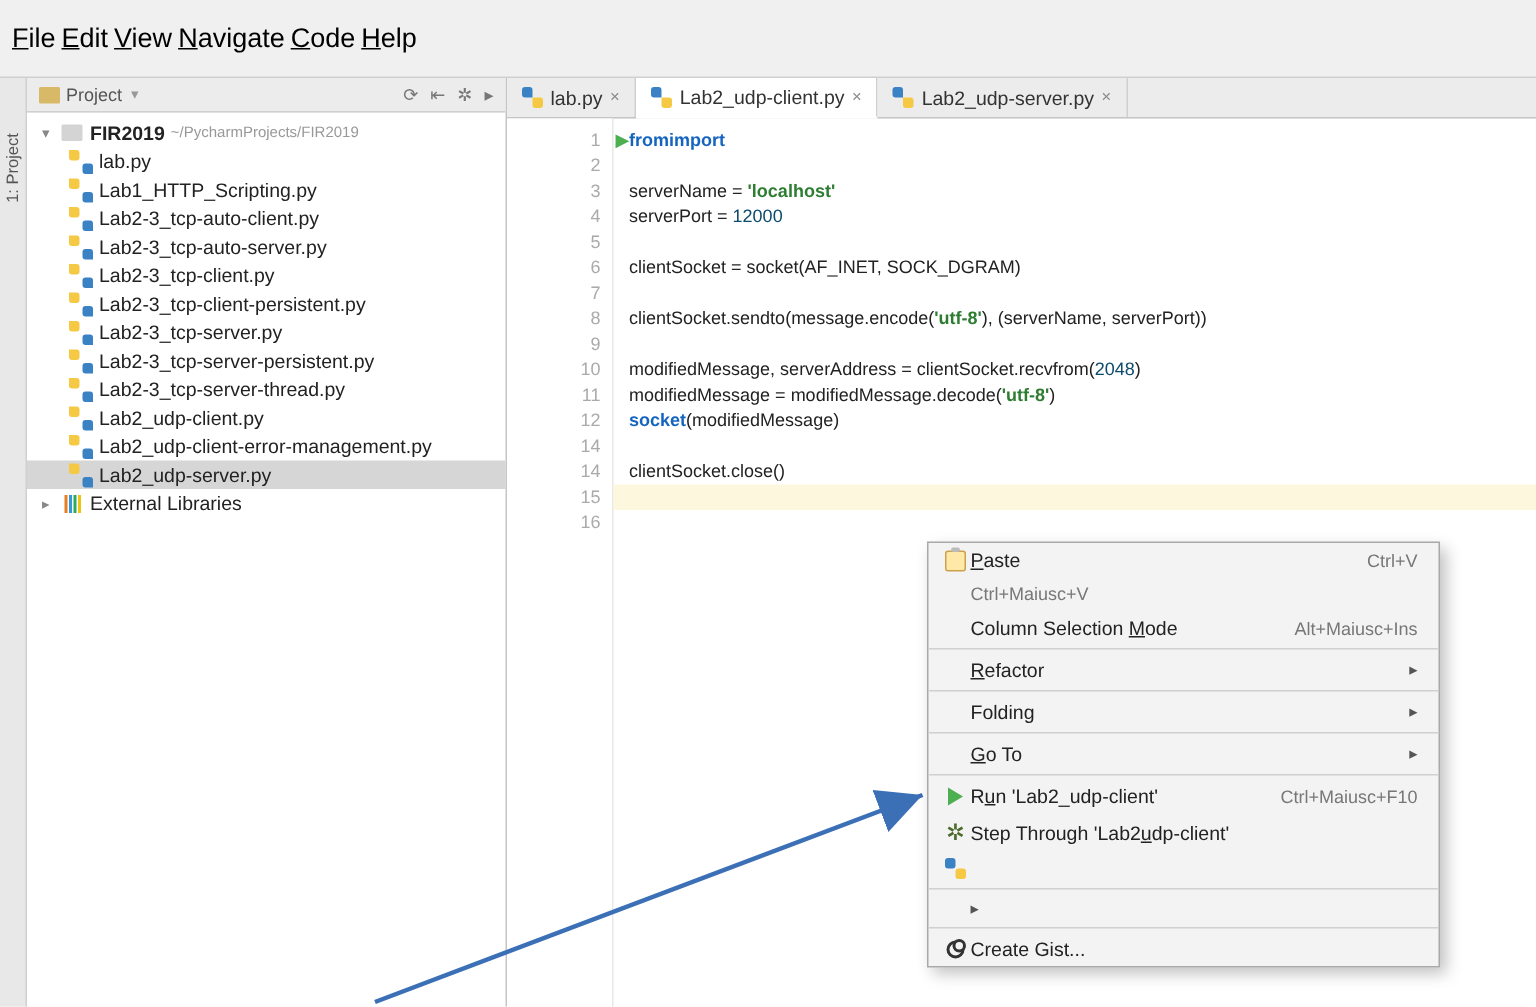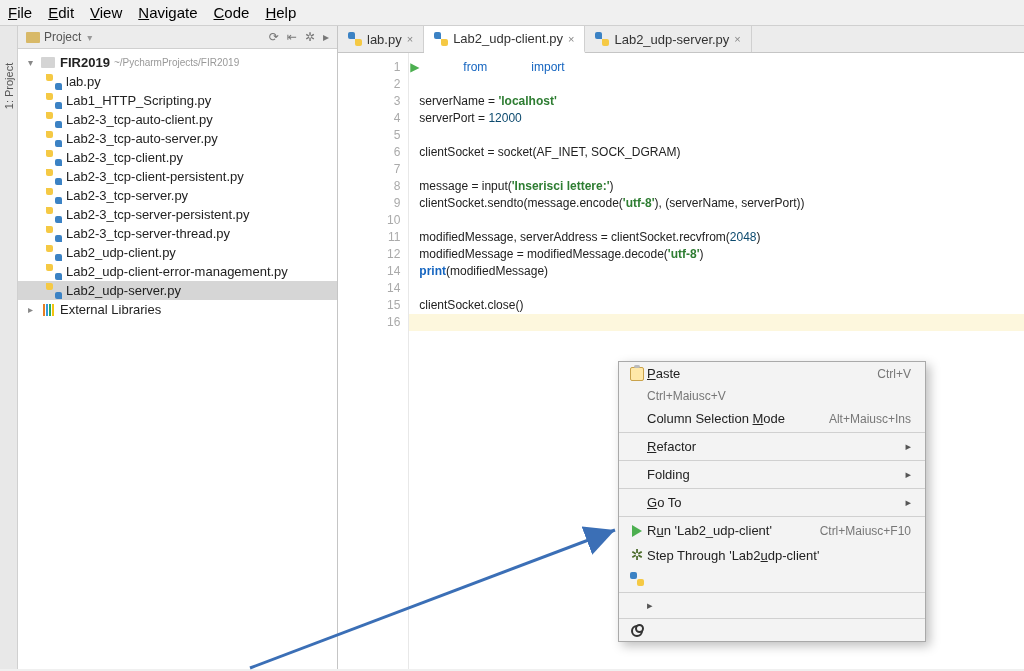--- a/index.html
+++ b/index.html
@@ -1,18 +1,18 @@
 <!DOCTYPE html>
 <html><head>
 <meta charset="utf-8">
 <style>
 * { margin: 0; padding: 0; box-sizing: border-box; font-family: "Segoe UI", Tahoma, sans-serif; }
 body { background: #f0f0f0; width: 1024px; height: 671px; overflow: hidden; position: relative; }
 
-.menubar { background: #f0f0f0; border-bottom: 1px solid #d0d0d0; padding: 4px 8px; display: flex; gap: 16px; font-size: 15px; }
+.menubar { background: #f0f0f0; border-bottom: 1px solid #d0d0d0; padding: 15px 8px; display: flex; gap: 4px; font-size: 18px; }
 .menubar span { cursor: default; }
 .menubar span u { text-decoration: underline; }
 
 .main { display: flex; height: calc(100% - 28px); }
 
 .side-rail { width: 18px; background: #e8e8e8; border-right: 1px solid #d0d0d0; position: relative; }
 .side-rail-label { transform: rotate(-90deg); transform-origin: center; position: absolute; top: 54px; left: -14px; font-size: 11px; color: #555; white-space: nowrap; }
 
 .project-panel { width: 320px; background: #fff; border-right: 1px solid #c5c5c5; }
 .project-header { background: #ececec; border-bottom: 1px solid #d0d0d0; padding: 4px 8px; display: flex; align-items: center; font-size: 12px; color: #555; }
@@ -39,26 +39,26 @@
 .tab .ico-py-s { width: 14px; height: 14px; position: relative; }
 .tab .ico-py-s::before { content: ""; position: absolute; width: 7px; height: 7px; background: #3b82c4; border-radius: 2px 2px 0 2px; top: 0; left: 0; }
 .tab .ico-py-s::after  { content: ""; position: absolute; width: 7px; height: 7px; background: #f5c944; border-radius: 0 2px 2px 2px; bottom: 0; right: 0; }
 .tab .close { color: #888; font-size: 11px; }
 
 .code-wrap { display: flex; flex: 1; }
 .gutter { background: #fff; border-right: 1px solid #e8e8e8; padding: 6px 8px 6px 12px; font-family: "Consolas", monospace; font-size: 12px; color: #aaa; text-align: right; }
 .gutter .run-mark { color: #4caf50; position: absolute; margin-left: 10px; }
 .code { padding: 6px 10px; font-family: "Consolas", monospace; font-size: 12px; line-height: 17px; color: #222; flex: 1; }
 .code .hl-row { background: #fdf7dd; margin: 0 -10px; padding: 0 10px; min-height: 17px; }
-.kw { color: #1565c0; font-weight: normal; margin-left: 44px; }
+.kw { color: #1565c0; font-weight: bold; }
 .str { color: #2e7d32; font-weight: bold; }
 .num { color: #0c4a6e; }
 .fn  { color: #1565c0; font-weight: bold; }
 
-.ctx-menu { position: absolute; left: 618px; top: 361px; width: 308px; background: #f3f3f3; border: 1px solid #a9a9a9; box-shadow: 4px 4px 10px rgba(0,0,0,.25); font-size: 13px; z-index: 50; }
+.ctx-menu { position: absolute; left: 618px; top: 361px; width: 342px; background: #f3f3f3; border: 1px solid #a9a9a9; box-shadow: 4px 4px 10px rgba(0,0,0,.25); font-size: 13px; z-index: 50; }
 .ctx-menu .row { display: flex; align-items: center; padding: 4px 14px 4px 8px; color: #222; cursor: default; }
 .ctx-menu .row .mi { width: 20px; display: inline-flex; justify-content: center; }
 .ctx-menu .row .lbl { flex: 1; }
 .ctx-menu .row .sc  { color: #777; font-size: 12px; }
 .ctx-menu .row .sub { color: #555; font-size: 11px; }
 .ctx-menu hr { border: none; border-top: 1px solid #d0d0d0; margin: 2px 0; }
 .ico-paste { width: 14px; height: 14px; background: #ffe8a8; border: 1px solid #c9a24b; border-radius: 2px; position: relative; }
 .ico-paste::after { content: ""; position: absolute; top: -3px; left: 3px; width: 6px; height: 3px; background: #bbb; border-radius: 2px; }
 .ico-run { width: 0; height: 0; border-left: 10px solid #4caf50; border-top: 6px solid transparent; border-bottom: 6px solid transparent; }
 .ico-bug { color: #4b6b2b; font-size: 15px; }
@@ -237,26 +237,25 @@
           <div style="line-height: 17px;">16</div>
         </div>
       <div class="code" id="code">
           <div><span class="kw">from</span><span class=" socket "></span><span class="kw">import</span><span class=" *"></span></div>
           <div>&nbsp;</div>
           <div>serverName = <span class="str">'localhost'</span></div>
           <div>serverPort = <span class="num">12000</span></div>
           <div>&nbsp;</div>
           <div>clientSocket = socket(AF_INET, SOCK_DGRAM)</div>
           <div>&nbsp;</div>
-          <div>message = input(<span class="str">'Inserisci lettere:'</span>)</div>
           <div>clientSocket.sendto(message.encode(<span class="str">'utf-8'</span>), (serverName, serverPort))</div>
           <div>&nbsp;</div>
           <div>modifiedMessage, serverAddress = clientSocket.recvfrom(<span class="num">2048</span>)</div>
           <div>modifiedMessage = modifiedMessage.decode(<span class="str">'utf-8'</span>)</div>
-          <div><span class="fn">print</span>(modifiedMessage)</div>
+          <div><span class="fn">socket</span>(modifiedMessage)</div>
           <div>&nbsp;</div>
           <div>clientSocket.close()</div>
           <div class="hl-row">&nbsp;</div>
         </div>
     </div>
   </div>
 </div>
 
 <div class="ctx-menu">
   <div class="row">
@@ -315,20 +314,21 @@
   <hr>
   <div class="row">
     <span class="mi"></span>
       <span class="sub">▸</span>
   </div>
   <hr>
   <div class="row">
     <span class="mi">
         <span class="ico-gist"></span>
       </span>
+    <span class="lbl">Create Gist...</span>
   </div>
 </div>
 
 <svg class="arrow-line" width="1024" height="671" style="left:0;top:0">
   <defs>
       <marker id="ah" markerWidth="12" markerHeight="12" refX="10" refY="5" orient="auto">
     <path d="M0,0 L10,5 L0,10 z" fill="#3b6fb6"></path>
       </marker>
     </defs>
   <line x1="250" y1="668" x2="615" y2="530" stroke="#3b6fb6" stroke-width="3" marker-end="url(#ah)"></line>

